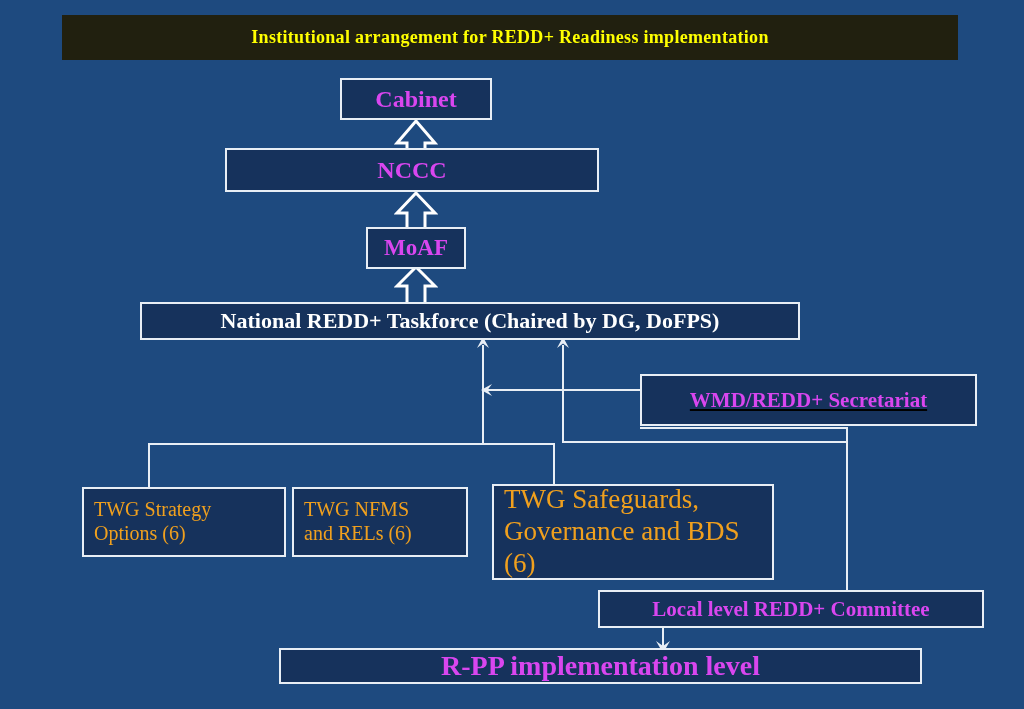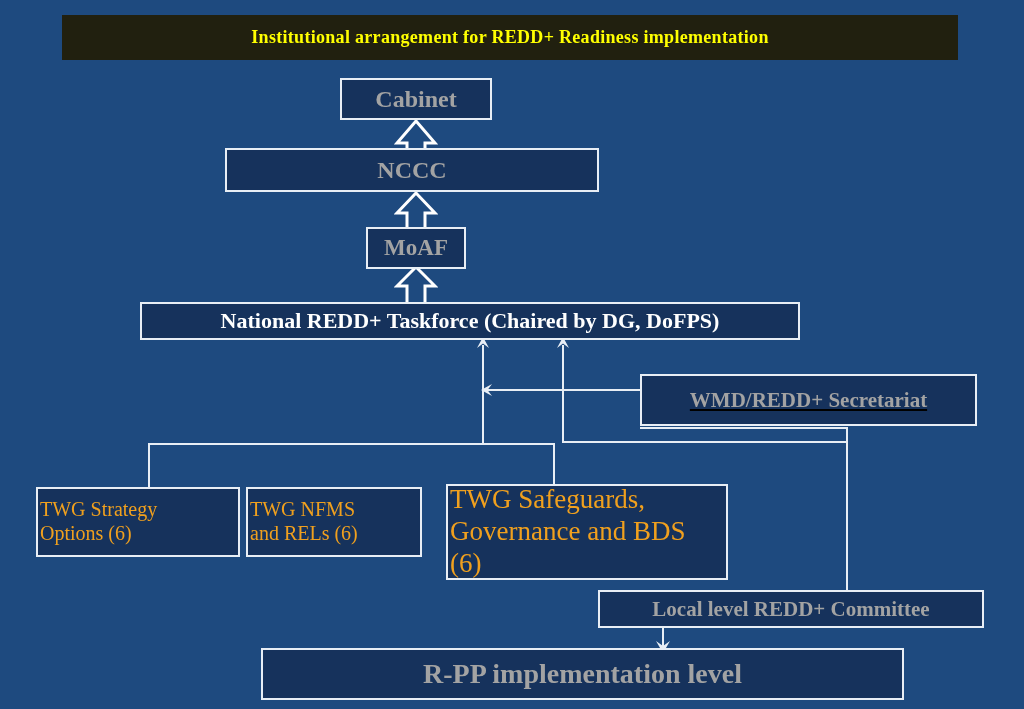--- a/index.html
+++ b/index.html
@@ -38,26 +38,26 @@
   .node {
     position: absolute;
     background: #16325c;
     border: 2px solid #e8eef5;
     box-sizing: border-box;
     display: flex;
     align-items: center;
     z-index: 5;
   }
   .node.center { justify-content: center; }
-  .node.left   { justify-content: flex-start; padding-left: 2px; }
+  .node.left   { justify-content: flex-start; padding-left: 10px; margin-left: 46px; }
   .node .label {
     line-height: 1.18;
     white-space: pre-line;
   }
-  .txt-white      { color: #a3a3a3; font-weight: bold; }
+  .txt-white      { color: #d946ef; font-weight: bold; }
   .txt-orange     { color: #ffffff; font-weight: bold; }
   .txt-orange-reg { color: #f0a01e; font-weight: normal; }
 
   
   .line {
     position: absolute;
     background: #e8eef5;
     z-index: 2;
   }
   .vline { width: 2px; }
@@ -154,17 +154,17 @@
   <div class="node left" style="left:446px; top:484px; width:282px; height:96px;">
     <span class="label txt-orange-reg" style="font-size:27px;">TWG Safeguards,
 Governance and BDS
 (6)</span>
   </div>
 
   <div class="node center" style="left:598px; top:590px; width:386px; height:38px;">
     <span class="label txt-white" style="font-size:21px;">Local level REDD+ Committee</span>
   </div>
 
-  <div class="node center" style="left:261px; top:648px; width:643px; height:52px;">
+  <div class="node center" style="left:279px; top:648px; width:643px; height:36px;">
     <span class="label txt-white" style="font-size:28px;">R-PP implementation level</span>
   </div>
 
 </div>
 
 </body></html>

